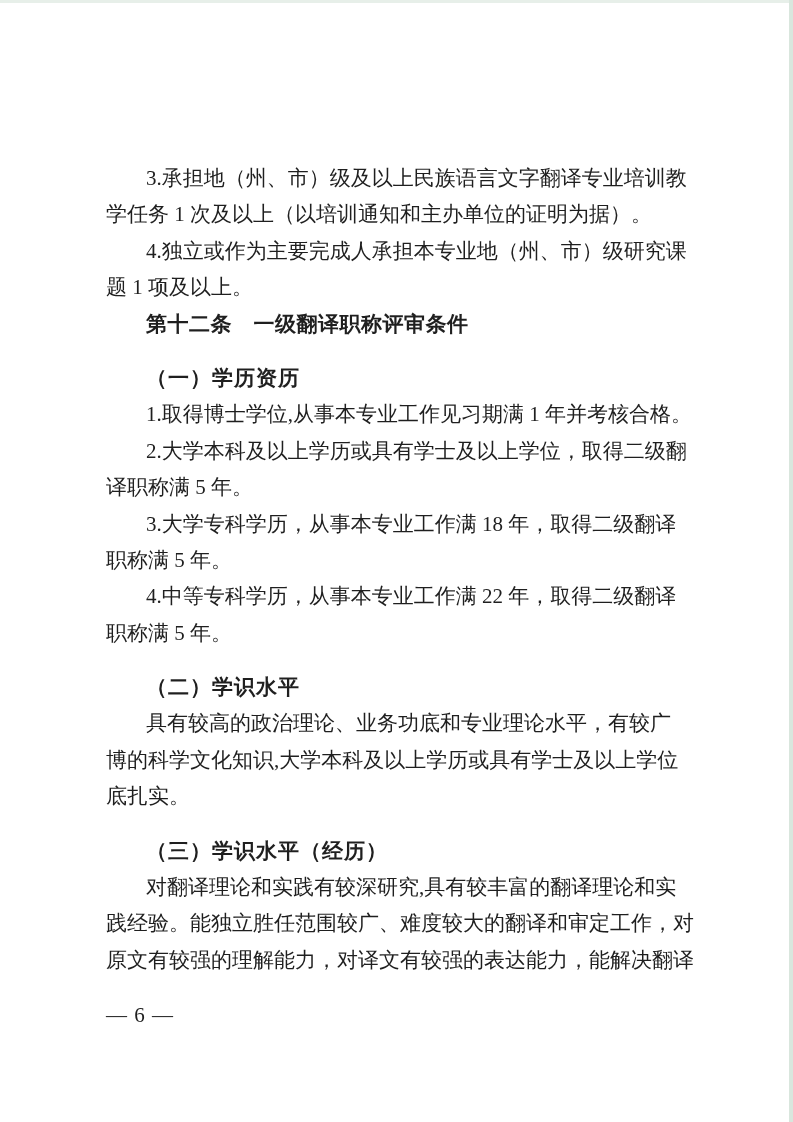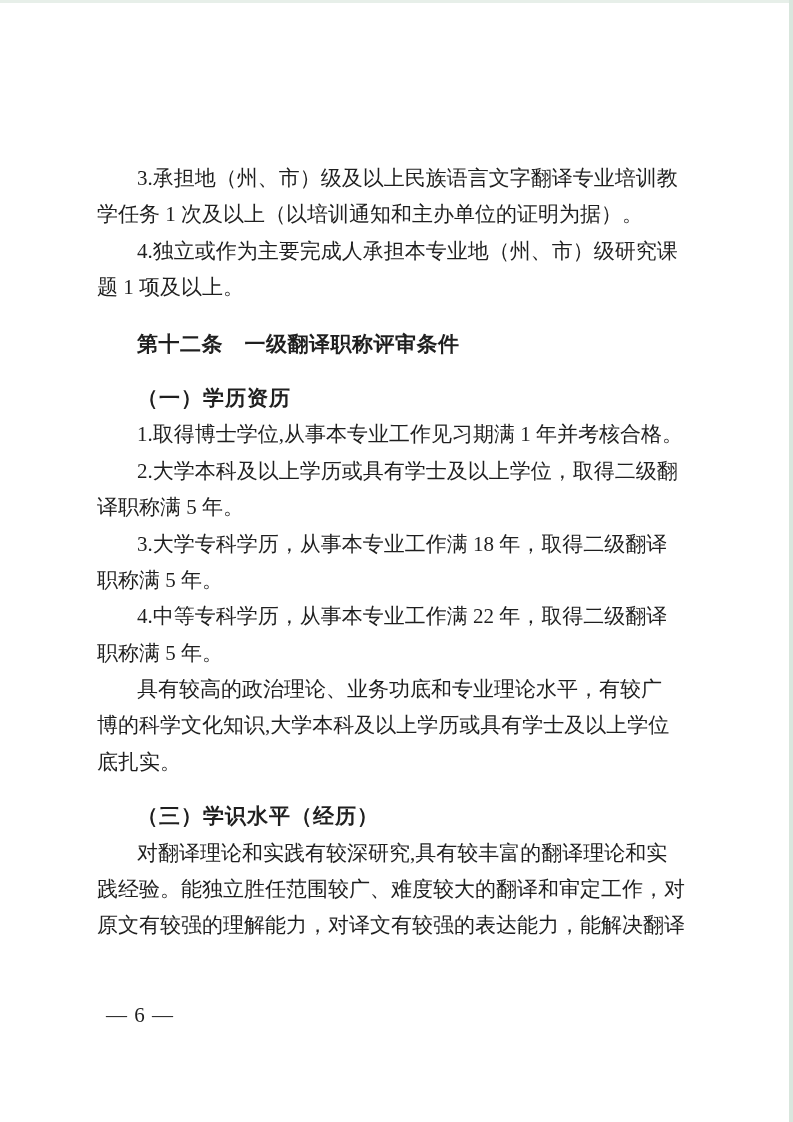--- a/index.html
+++ b/index.html
@@ -25,38 +25,37 @@
   }
   .scan-edge-right {
     position: absolute;
     top: 0; right: 0;
     width: 4px; height: 1122px;
     background: #d9e6dd;
   }
   .content {
     position: absolute;
     top: 160px;
-    left: 97px;
+    left: 106px;
     width: 576px;
   }
   .line {
     height: 36.4px;
     line-height: 36.4px;
     font-size: 21px;
     letter-spacing: 0px;
     white-space: nowrap;
     color: #1f1f1f;
   }
   .indent {
     padding-left: 40px;
   }
   .h-article {
     font-weight: 700;
     letter-spacing: 0.5px;
-    margin-top: 20px;
   }
   .h-section {
     font-weight: 700;
     letter-spacing: 1px;
     margin-top: 18px;
   }
   .footer {
     position: absolute;
     top: 1000px;
     left: 106px;
@@ -81,20 +80,21 @@
     <div class="line">题 1 项及以上。</div>
     <div class="line indent h-article">第十二条　一级翻译职称评审条件</div>
     <div class="line indent h-section">（一）学历资历</div>
     <div class="line indent">1.取得博士学位,从事本专业工作见习期满 1 年并考核合格。</div>
     <div class="line indent">2.大学本科及以上学历或具有学士及以上学位，取得二级翻</div>
     <div class="line">译职称满 5 年。</div>
     <div class="line indent">3.大学专科学历，从事本专业工作满 18 年，取得二级翻译</div>
     <div class="line">职称满 5 年。</div>
     <div class="line indent">4.中等专科学历，从事本专业工作满 22 年，取得二级翻译</div>
     <div class="line">职称满 5 年。</div>
+    <div class="line indent h-section">（二）学识水平</div>
     <div class="line indent">具有较高的政治理论、业务功底和专业理论水平，有较广</div>
     <div class="line">博的科学文化知识,大学本科及以上学历或具有学士及以上学位</div>
     <div class="line">底扎实。</div>
     <div class="line indent h-section">（三）学识水平（经历）</div>
     <div class="line indent">对翻译理论和实践有较深研究,具有较丰富的翻译理论和实</div>
     <div class="line">践经验。能独立胜任范围较广、难度较大的翻译和审定工作，对</div>
     <div class="line">原文有较强的理解能力，对译文有较强的表达能力，能解决翻译</div>
   </div>
 
   <div class="footer">— 6 —</div>

